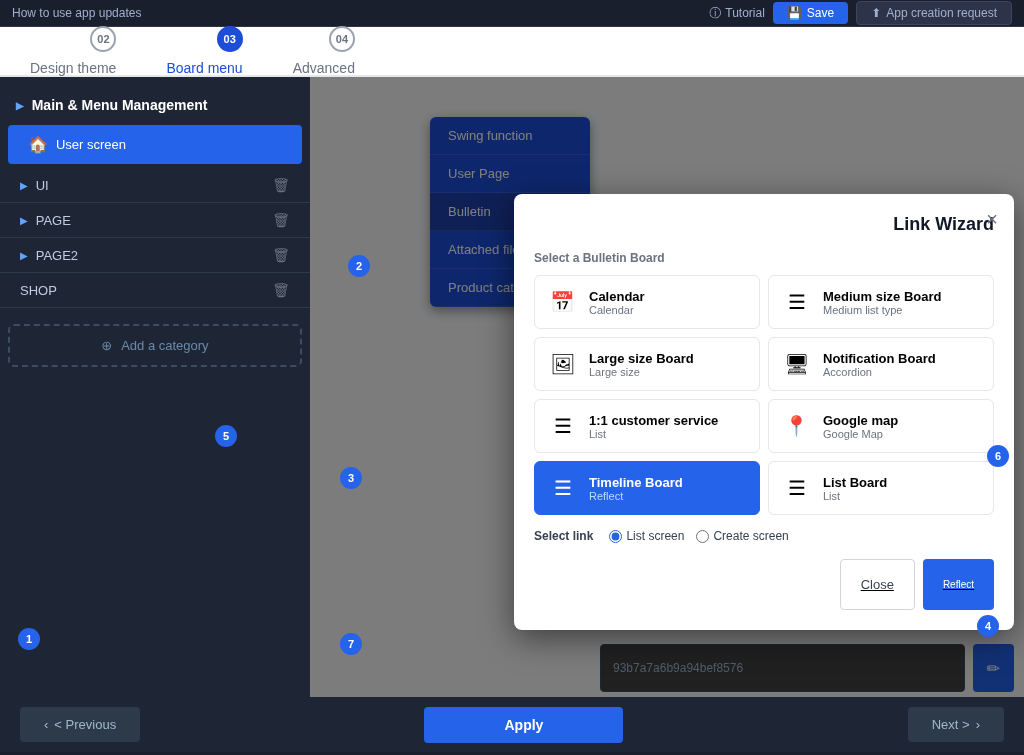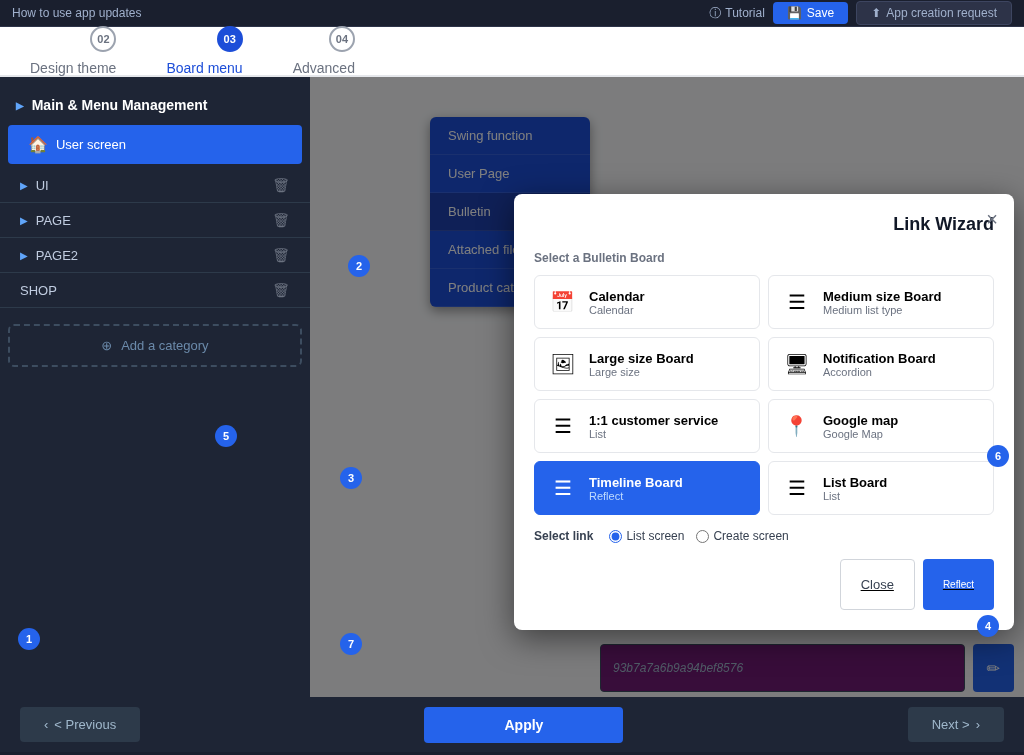--- a/index.html
+++ b/index.html
@@ -236,27 +236,26 @@
     .input-row {
       position: absolute;
       left: 300px;
       bottom: 48px;
       right: 10px;
       display: flex;
       gap: 8px;
     }
     .id-input {
       flex: 1;
-      background: #701a75;
+      background: #404040;
       border: 1px solid #3d4d60;
       border-radius: 4px;
       color: #a0b8cc;
       padding: 16px 12px;
       font-size: 12px;
-      font-style: italic;
     }
     .edit-btn {
       background: #2563eb;
       color: white;
       border: none;
       border-radius: 4px;
       padding: 8px 14px;
       cursor: pointer;
       font-size: 16px;
     }

